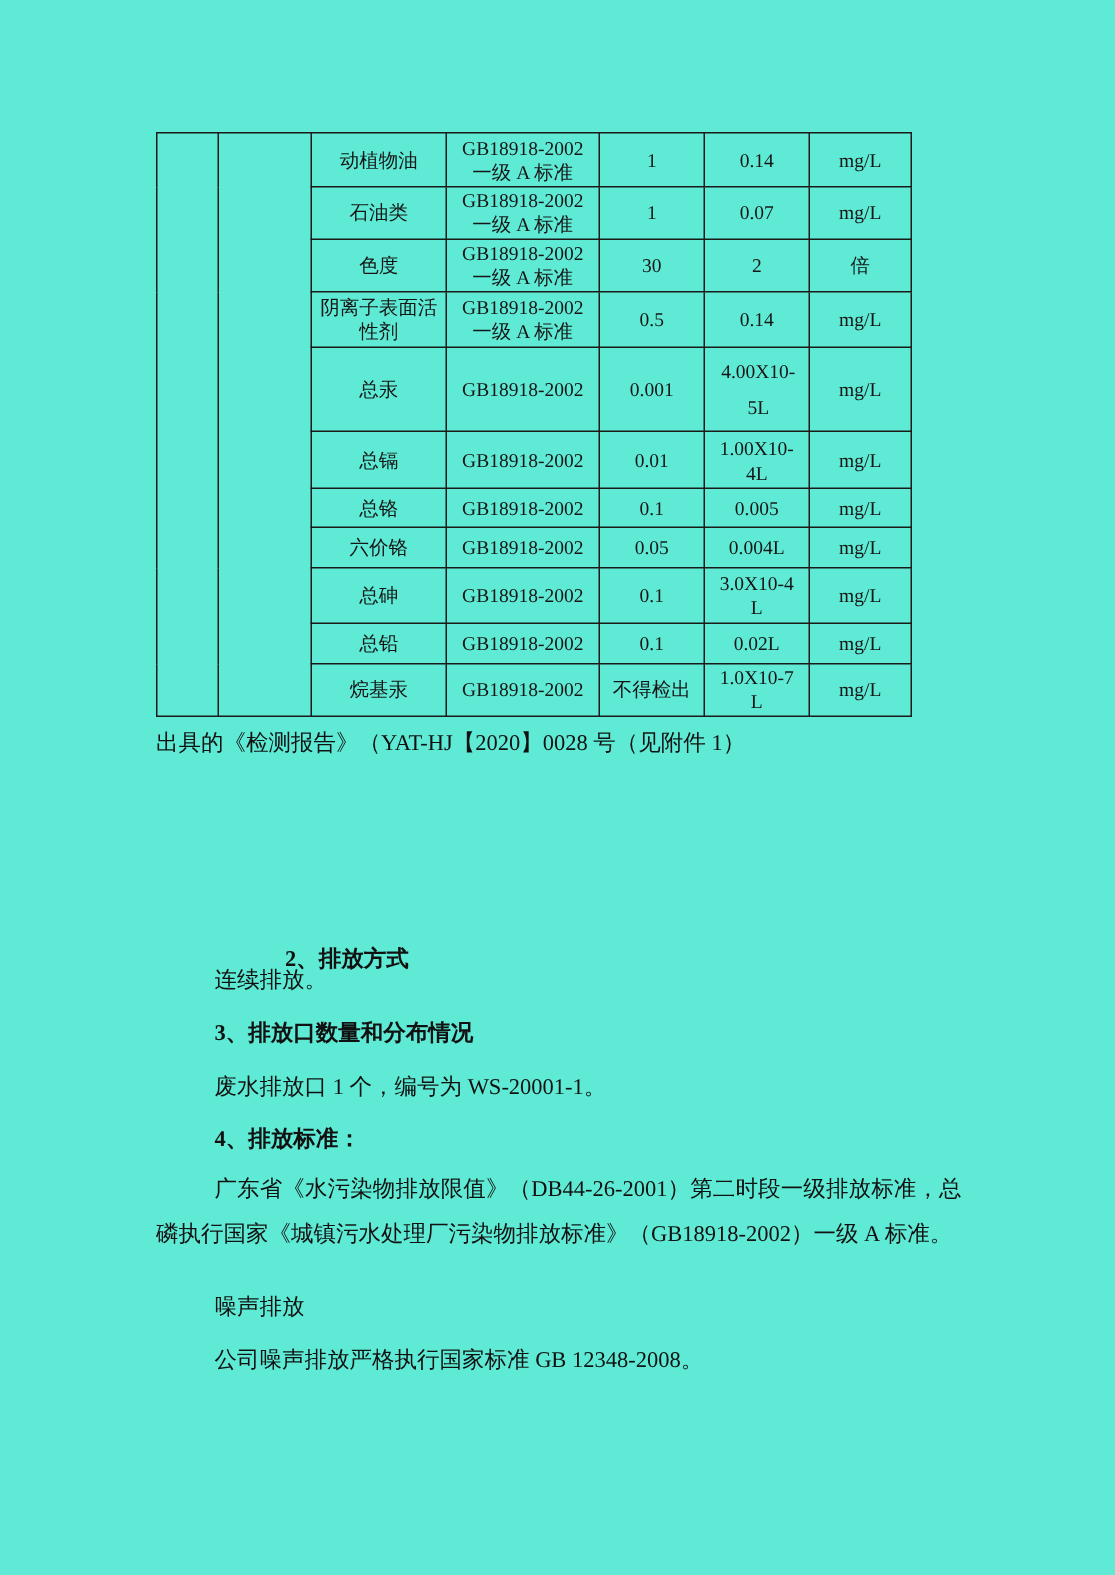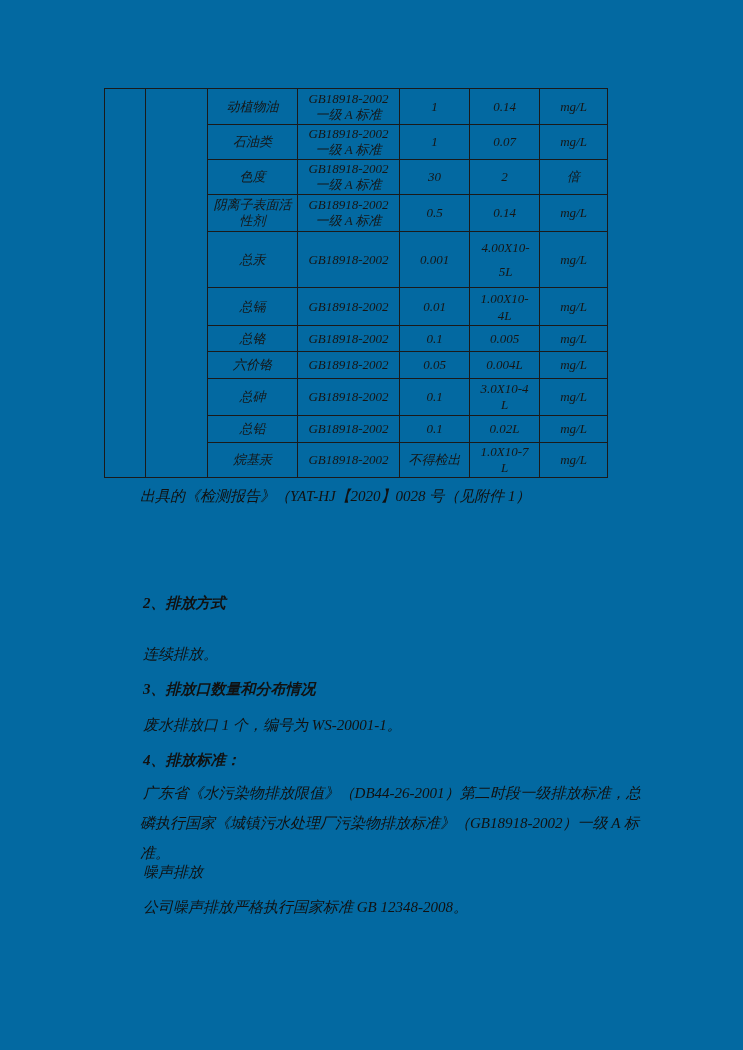--- a/index.html
+++ b/index.html
@@ -1,25 +1,24 @@
 <!DOCTYPE html>
 <html><head>
 <meta charset="utf-8">
 <style>
   * { margin: 0; padding: 0; box-sizing: border-box; }
   html, body { background: #e8e8e8; }
   .page {
     position: relative;
     width: 743px;
     height: 1050px;
-    background: #0369a1;
+    background: #5eead4;
     font-family: "Liberation Serif", "DejaVu Serif", serif;
     color: #161616;
     overflow: hidden;
-    font-style: italic;
   }
 
   
   .tbl-wrap { position: absolute; left: 104px; top: 88px; }
   table.limits {
     border-collapse: collapse;
     table-layout: fixed;
     width: 503px;
     font-size: 13px;
   }
@@ -62,21 +61,21 @@
   
   .txt {
     position: absolute;
     font-size: 15px;
     line-height: 29px;
     color: #111;
   }
   .para { left: 104px; width: 537px; }
   .para .ln { text-align: justify; text-align-last: justify; }
   .para .ln.first { text-indent: 39px; }
-  .para .ln.last { text-align: left; text-align-last: left; margin-left: 36px; }
+  .para .ln.last { text-align: left; text-align-last: left; }
   .heading { font-weight: bold; left: 143px; white-space: nowrap; }
   .body-line { left: 143px; white-space: nowrap; }
 </style>
 </head>
 <body>
 
 <div class="page">
 
   <div class="tbl-wrap">
     <table class="limits">
@@ -179,21 +178,21 @@
           <td>mg/L</td>
         </tr>
       </tbody>
     </table>
   </div>
 
   <div class="txt para" style="top:482px;">
     <div class="ln last">出具的《检测报告》（YAT-HJ【2020】0028 号（见附件 1）</div>
   </div>
 
-  <div class="txt heading" style="top:589px;">2、排放方式</div>
+  <div class="txt heading" style="top:626px;margin-left:47px;">2、排放方式</div>
   <div class="txt body-line" style="top:640px;">连续排放。</div>
 
   <div class="txt heading" style="top:675px;">3、排放口数量和分布情况</div>
   <div class="txt body-line" style="top:711px;">废水排放口 1 个，编号为 WS-20001-1。</div>
 
   <div class="txt heading" style="top:746px;">4、排放标准：</div>
   <div class="txt para" style="top:778px; line-height:30px;">
     <div class="ln first">广东省《水污染物排放限值》（DB44-26-2001）第二时段一级排放标准，总</div>
     <div class="ln last">磷执行国家《城镇污水处理厂污染物排放标准》（GB18918-2002）一级 A 标准。</div>
   </div>

